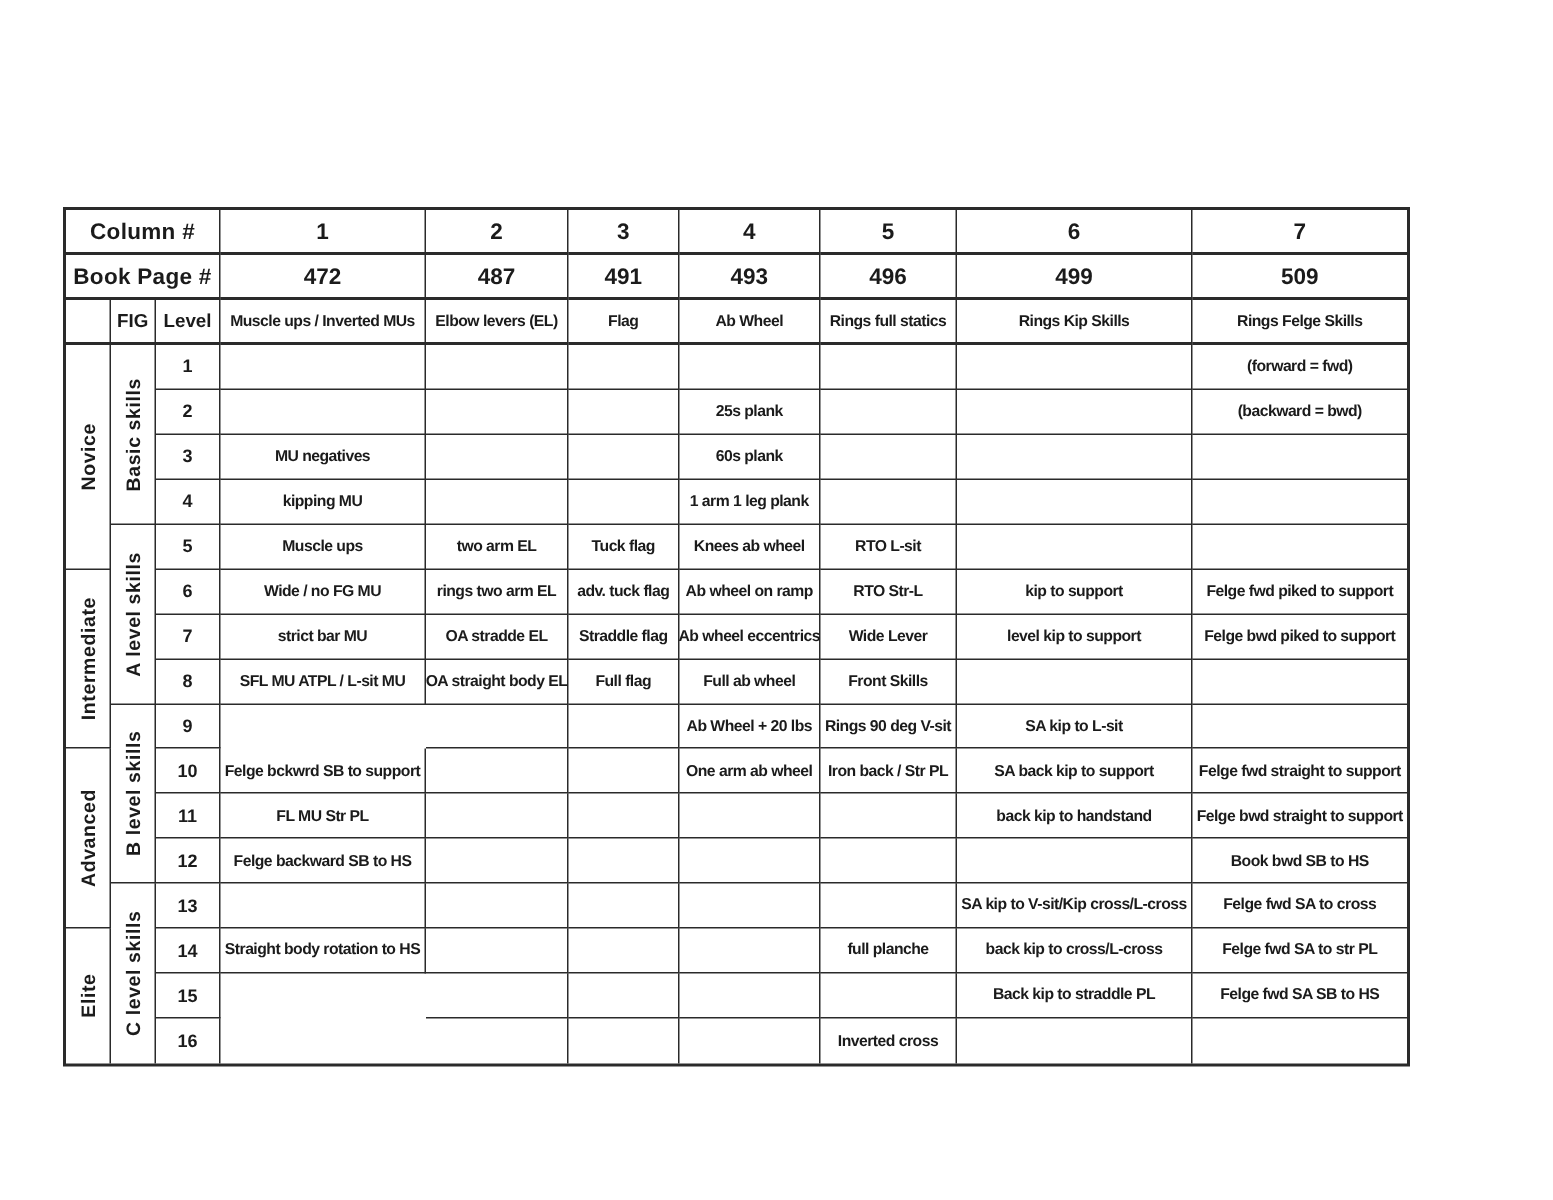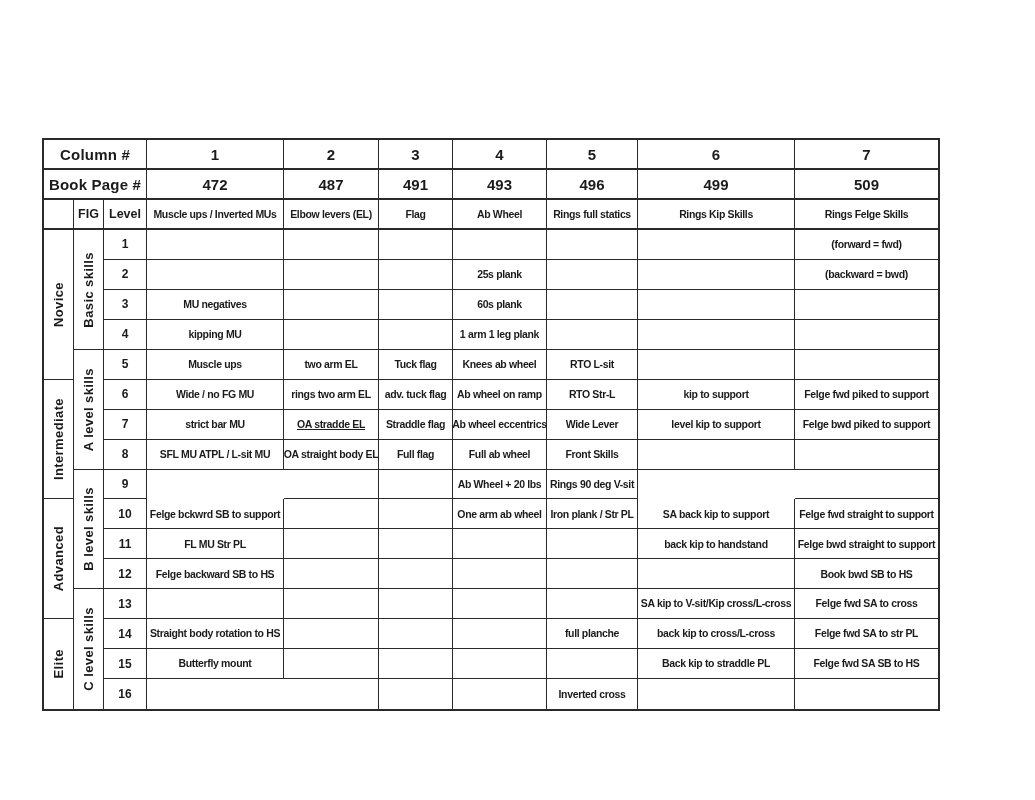--- a/index.html
+++ b/index.html
@@ -134,46 +134,47 @@
       <div class="cell level" style="grid-area: 9 / 3;">6</div>
       <div class="cell data" style="grid-area: 9 / 4;">Wide / no FG MU</div>
       <div class="cell data" style="grid-area: 9 / 5;">rings two arm EL</div>
       <div class="cell data" style="grid-area: 9 / 6;">adv. tuck flag</div>
       <div class="cell data" style="grid-area: 9 / 7;">Ab wheel on ramp</div>
       <div class="cell data" style="grid-area: 9 / 8;">RTO Str-L</div>
       <div class="cell data" style="grid-area: 9 / 9;">kip to support</div>
       <div class="cell data" style="grid-area: 9 / 10; border-right-width: 0px;">Felge fwd piked to support</div>
       <div class="cell level" style="grid-area: 10 / 3;">7</div>
       <div class="cell data" style="grid-area: 10 / 4;">strict bar MU</div>
-      <div class="cell data" style="grid-area: 10 / 5; text-decoration: underline;">OA stradde EL</div>
+      <div class="cell data" style="grid-area: 10 / 5;">OA stradde EL</div>
       <div class="cell data" style="grid-area: 10 / 6;">Straddle flag</div>
       <div class="cell data" style="grid-area: 10 / 7;">Ab wheel eccentrics</div>
       <div class="cell data" style="grid-area: 10 / 8;">Wide Lever</div>
       <div class="cell data" style="grid-area: 10 / 9;">level kip to support</div>
       <div class="cell data" style="grid-area: 10 / 10; border-right-width: 0px;">Felge bwd piked to support</div>
       <div class="cell level" style="grid-area: 11 / 3;">8</div>
       <div class="cell data" style="grid-area: 11 / 4;">SFL MU ATPL / L-sit MU</div>
       <div class="cell data" style="grid-area: 11 / 5;">OA straight body EL</div>
       <div class="cell data" style="grid-area: 11 / 6;">Full flag</div>
       <div class="cell data" style="grid-area: 11 / 7;">Full ab wheel</div>
       <div class="cell data" style="grid-area: 11 / 8;">Front Skills</div>
       <div class="cell data" style="grid-area: 11 / 9;"></div>
       <div class="cell data" style="grid-area: 11 / 10; border-right-width: 0px;"></div>
       <div class="cell level" style="grid-area: 12 / 3;">9</div>
       <div class="cell data" style="grid-area: 12 / 5;"></div>
       <div class="cell data" style="grid-area: 12 / 6;"></div>
       <div class="cell data" style="grid-area: 12 / 7;">Ab Wheel + 20 lbs</div>
       <div class="cell data" style="grid-area: 12 / 8;">Rings 90 deg V-sit</div>
+      <div class="cell data" style="grid-area: 12 / 9;">SA kip to L-sit</div>
       <div class="cell data" style="grid-area: 12 / 10; border-right-width: 0px;"></div>
       <div class="cell level" style="grid-area: 13 / 3;">10</div>
       <div class="cell data" style="grid-area: 13 / 4;">Felge bckwrd SB to support</div>
       <div class="cell data" style="grid-area: 13 / 5;"></div>
       <div class="cell data" style="grid-area: 13 / 6;"></div>
       <div class="cell data" style="grid-area: 13 / 7;">One arm ab wheel</div>
-      <div class="cell data" style="grid-area: 13 / 8;">Iron plank / Str PL</div>
+      <div class="cell data" style="grid-area: 13 / 8;">Iron back / Str PL</div>
       <div class="cell data" style="grid-area: 13 / 9;">SA back kip to support</div>
       <div class="cell data" style="grid-area: 13 / 10; border-right-width: 0px;">Felge fwd straight to support</div>
       <div class="cell level" style="grid-area: 14 / 3;">11</div>
       <div class="cell data" style="grid-area: 14 / 4;">FL MU Str PL</div>
       <div class="cell data" style="grid-area: 14 / 5;"></div>
       <div class="cell data" style="grid-area: 14 / 6;"></div>
       <div class="cell data" style="grid-area: 14 / 7;"></div>
       <div class="cell data" style="grid-area: 14 / 8;"></div>
       <div class="cell data" style="grid-area: 14 / 9;">back kip to handstand</div>
       <div class="cell data" style="grid-area: 14 / 10; border-right-width: 0px;">Felge bwd straight to support</div>
@@ -195,21 +196,20 @@
       <div class="cell data" style="grid-area: 16 / 10; border-right-width: 0px;">Felge fwd SA to cross</div>
       <div class="cell level" style="grid-area: 17 / 3;">14</div>
       <div class="cell data" style="grid-area: 17 / 4;">Straight body rotation to HS</div>
       <div class="cell data" style="grid-area: 17 / 5;"></div>
       <div class="cell data" style="grid-area: 17 / 6;"></div>
       <div class="cell data" style="grid-area: 17 / 7;"></div>
       <div class="cell data" style="grid-area: 17 / 8;">full planche</div>
       <div class="cell data" style="grid-area: 17 / 9;">back kip to cross/L-cross</div>
       <div class="cell data" style="grid-area: 17 / 10; border-right-width: 0px;">Felge fwd SA to str PL</div>
       <div class="cell level" style="grid-area: 18 / 3;">15</div>
-      <div class="cell data" style="grid-area: 18 / 4;">Butterfly mount</div>
       <div class="cell data" style="grid-area: 18 / 5;"></div>
       <div class="cell data" style="grid-area: 18 / 6;"></div>
       <div class="cell data" style="grid-area: 18 / 7;"></div>
       <div class="cell data" style="grid-area: 18 / 8;"></div>
       <div class="cell data" style="grid-area: 18 / 9;">Back kip to straddle PL</div>
       <div class="cell data" style="grid-area: 18 / 10; border-right-width: 0px;">Felge fwd SA SB to HS</div>
       <div class="cell level" style="grid-area: 19 / 3; border-bottom-width: 0px;">16</div>
       <div class="cell data" style="grid-area: 19 / 5; border-bottom-width: 0px;"></div>
       <div class="cell data" style="grid-area: 19 / 6; border-bottom-width: 0px;"></div>
       <div class="cell data" style="grid-area: 19 / 7; border-bottom-width: 0px;"></div>

